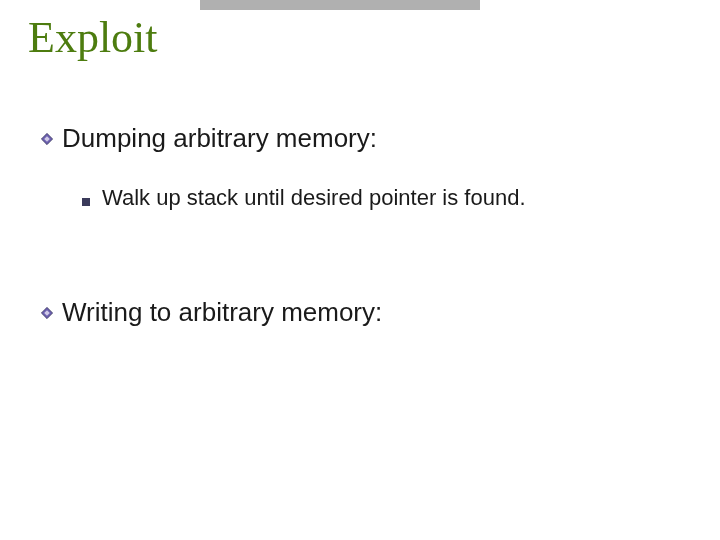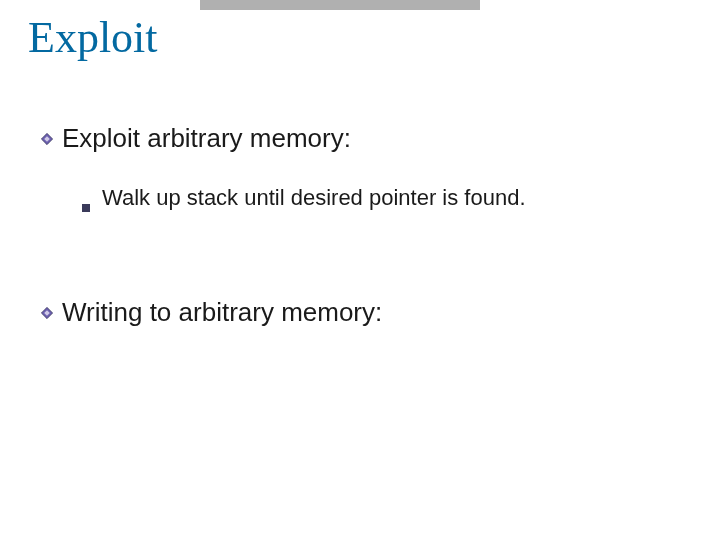--- a/index.html
+++ b/index.html
@@ -26,21 +26,21 @@
     height: 10px;
     background: #b0b0b0;
   }
   .title {
     position: absolute;
     top: 12px;
     left: 28px;
     font-family: "Times New Roman", Times, serif;
     font-size: 44px;
     font-weight: 400;
-    color: #0369a1;
+    color: #4d7c0f;
   }
   .body {
     position: absolute;
     top: 122px;
     left: 40px;
     right: 20px;
   }
   .bullet-l1 {
     display: flex;
     align-items: flex-start;
@@ -50,21 +50,21 @@
     flex: 0 0 auto;
     margin-top: 10px;
     margin-right: 8px;
   }
   .bullet-l1 .text {
     font-size: 26px;
     line-height: 1.25;
   }
   .bullet-l2 {
     display: flex;
-    align-items: flex-end;
+    align-items: center;
     margin-left: 42px;
     margin-bottom: 24px;
   }
   .bullet-l2 .sq {
     width: 8px;
     height: 8px;
     background: #3a3a5a;
     flex: 0 0 auto;
     margin-top: 10px;
     margin-right: 12px;
@@ -90,21 +90,21 @@
   <div class="body">
 
     <div class="bullet-l1">
       <span class="icon-wrap">
         <svg class="diamond" width="14" height="14" viewBox="0 0 14 14">
           <rect x="3" y="3" width="8" height="8" transform="rotate(45 7 7)" fill="#6b5fae"></rect>
           <rect x="3" y="3" width="8" height="8" transform="rotate(45 7 7)" fill="none" stroke="#2c2c4a" stroke-width="0.6"></rect>
           <rect x="5" y="5" width="4" height="4" transform="rotate(45 7 7)" fill="#d0cae8"></rect>
         </svg>
       </span>
-      <span class="text">Exploit arbitrary memory:</span>
+      <span class="text">Dumping arbitrary memory:</span>
     </div>
 
     <div class="bullet-l2">
       <span class="sq"></span>
       <span class="text">Walk up stack until desired pointer is found.</span>
     </div>
 
 
     <div class="section2">
       <div class="bullet-l1">

